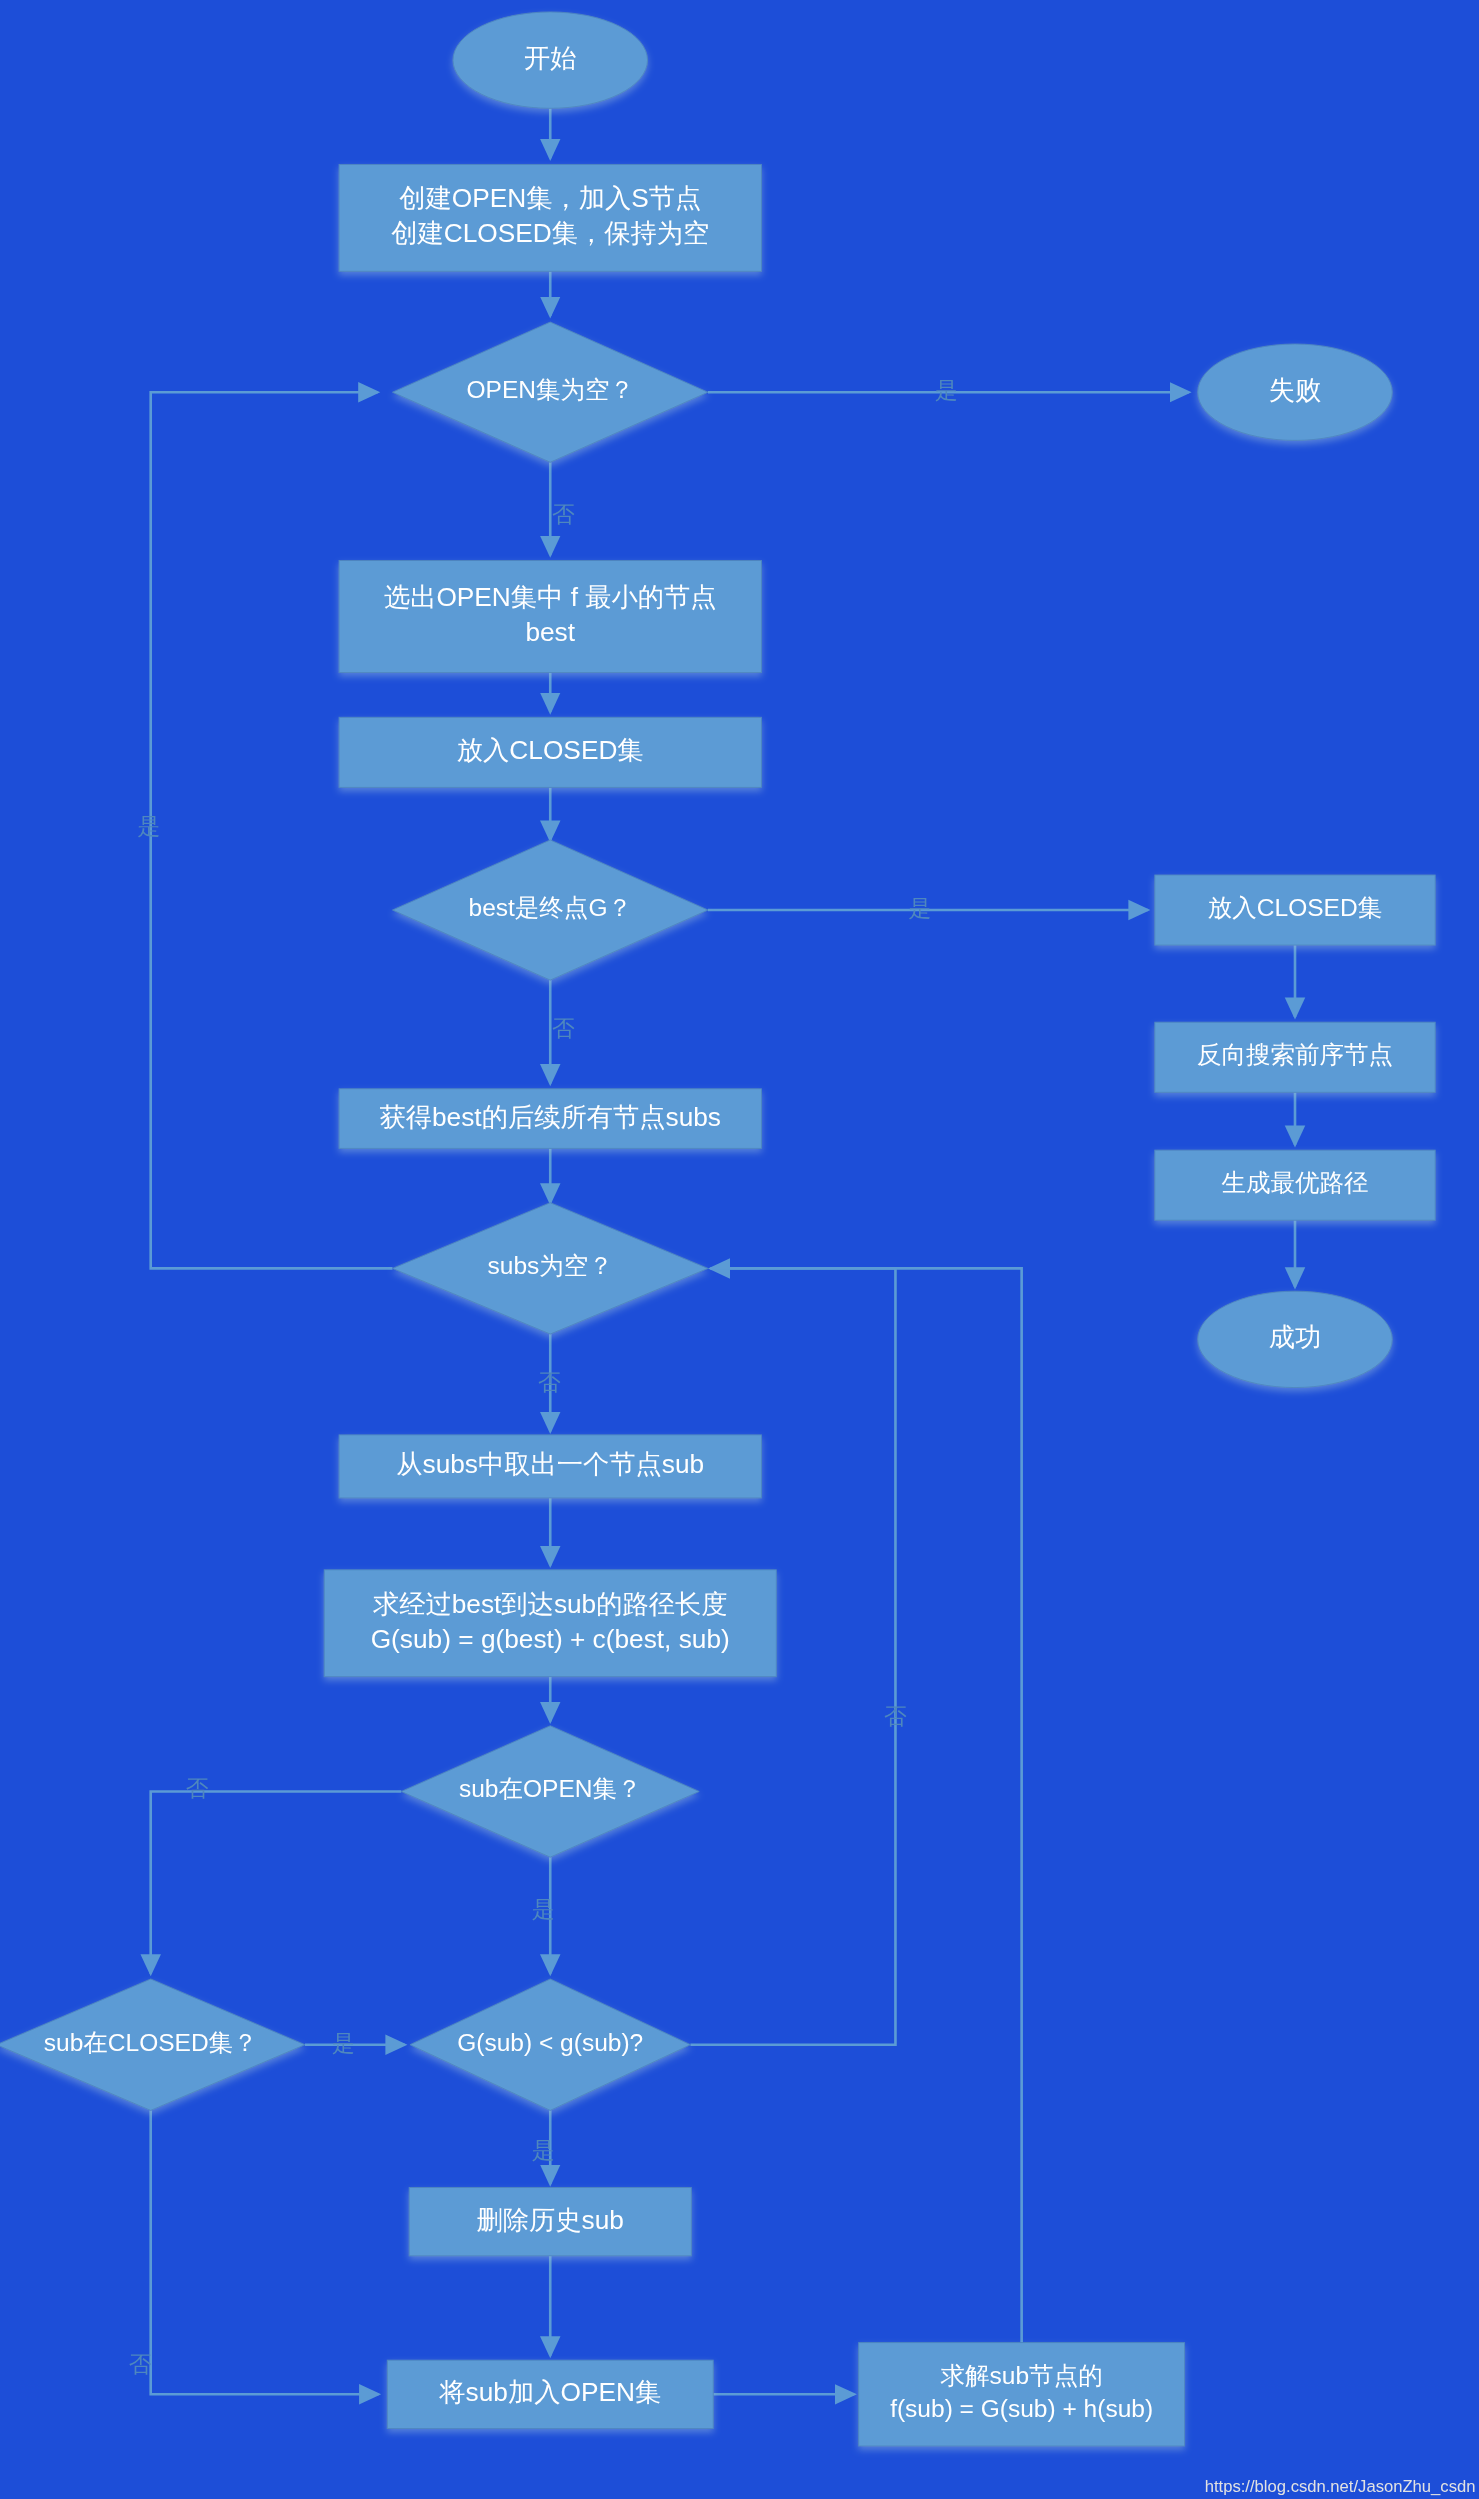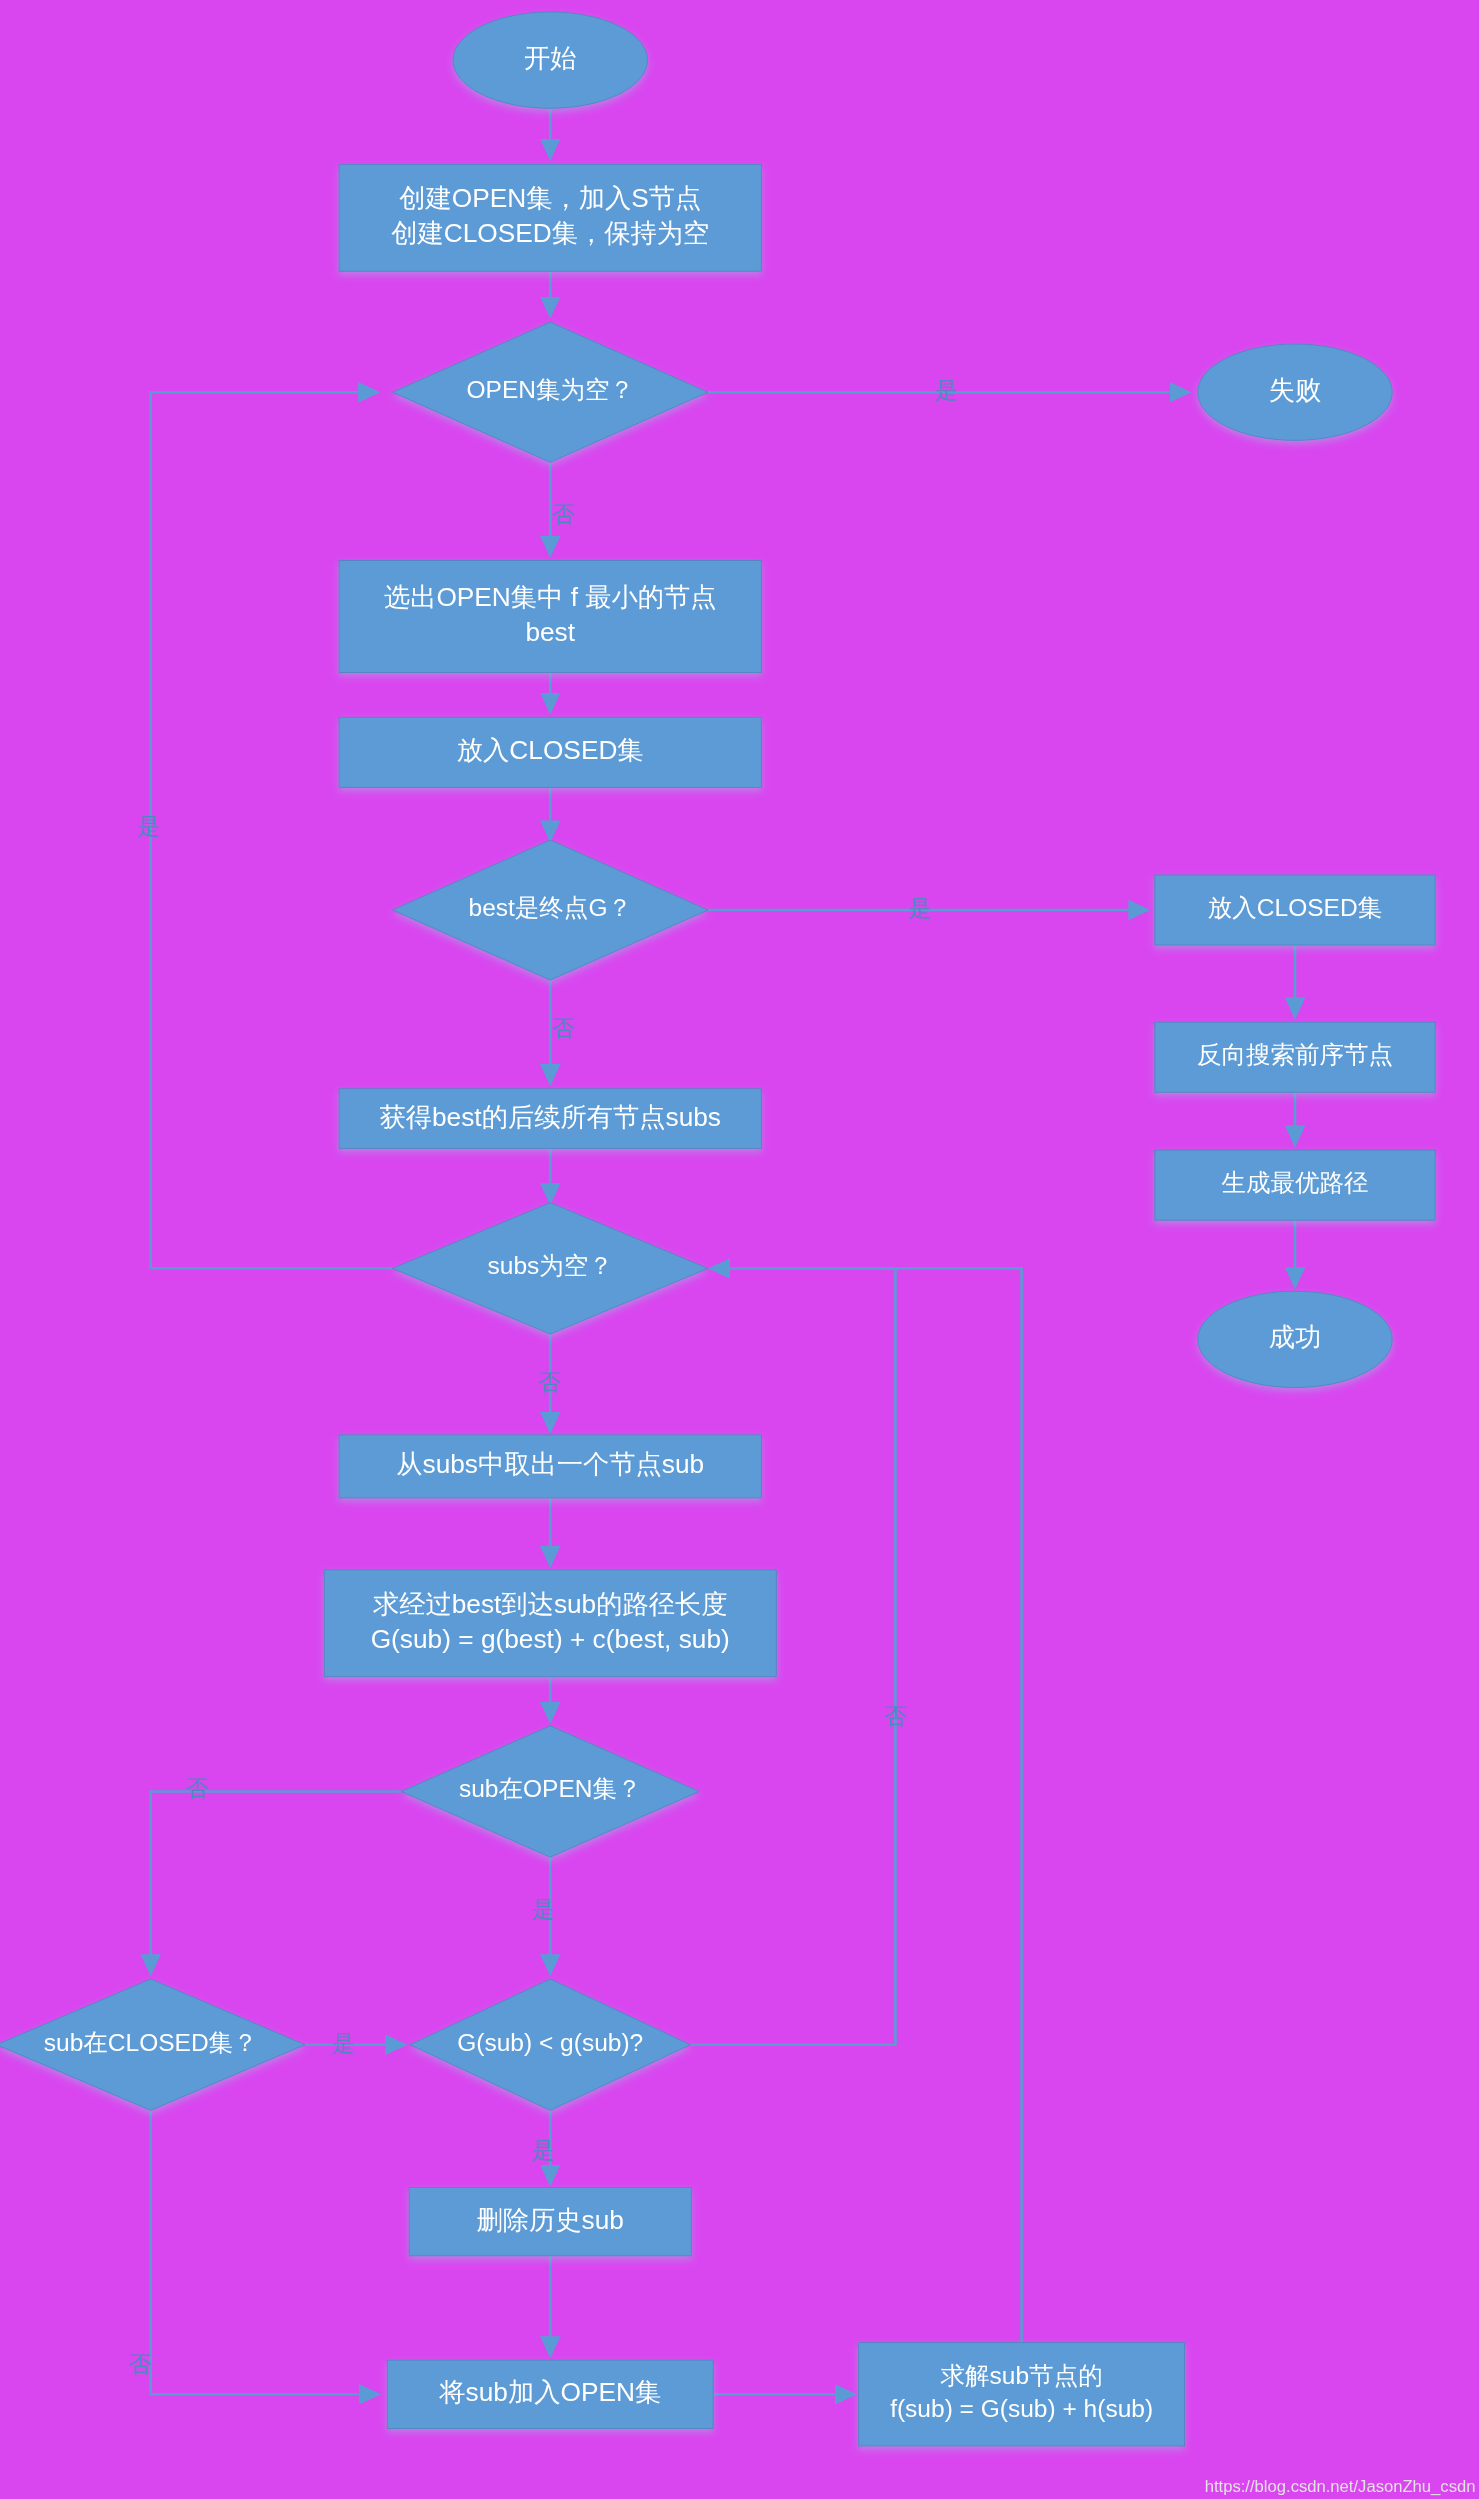--- a/index.html
+++ b/index.html
@@ -1,17 +1,17 @@
 <!DOCTYPE html>
 <html style="font-size:14px"><head>
 <meta charset="utf-8">
 <style>
   html,body{margin:0;padding:0;background:#ffffff;}
   body{font-family:"Liberation Sans","DejaVu Sans",sans-serif;}
-  #stage{position:relative;width:1479px;height:2500px;background:#d946ef;overflow:hidden;}
+  #stage{position:relative;width:1479px;height:2500px;background:#1d4ed8;overflow:hidden;}
   svg#flow{position:absolute;left:0;top:0;width:1479px;height:2500px;display:block;}
   .nodeText{fill:#ffffff;font-family:"Liberation Sans","DejaVu Sans",sans-serif;text-anchor:middle;dominant-baseline:middle;}
   .edgeLabel{fill:#4E87BE;font-family:"Liberation Sans","DejaVu Sans",sans-serif;text-anchor:middle;dominant-baseline:middle;}
   .wm{fill:#e2e2e2;font-family:"Liberation Sans","DejaVu Sans",sans-serif;font-size:19px;text-anchor:end;}
   .shape{stroke:#4E87BE;stroke-width:1;}
   .conn{stroke:#5B9BD5;stroke-width:3;fill:none;}
 </style>
 </head>
 <body>
 

